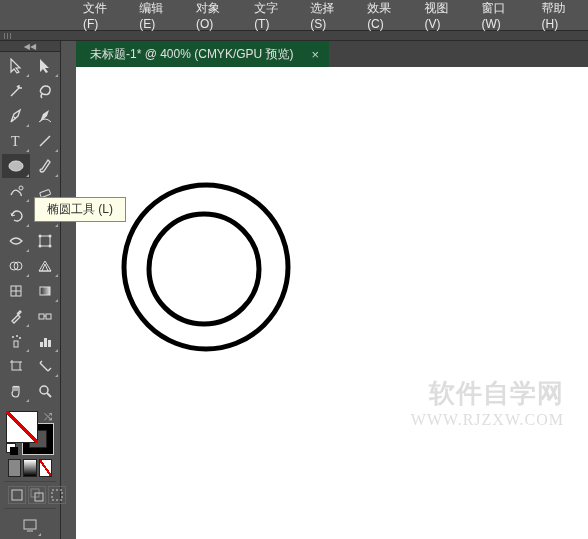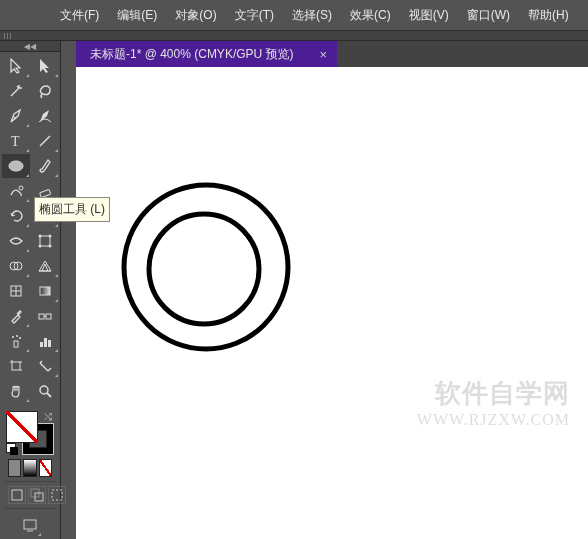--- a/index.html
+++ b/index.html
@@ -37,21 +37,21 @@
     display: flex;
     align-items: center;
     justify-content: center;
     margin-left: 4px;
   }
   .menu-bar {
     height: 25px;
     background: #535353;
     display: flex;
     align-items: center;
-    padding-left: 53px;
+    padding-left: 76px;
     gap: 4px;
     position: absolute;
     top: 3px;
     left: 0;
     right: 0;
   }
   .menu-item {
     padding: 3px 7px;
     color: #e8e8e8;
     font-size: 12px;
@@ -84,27 +84,27 @@
     top: 41px;
     left: 76px;
     right: 0;
     height: 26px;
     background: #434343;
     display: flex;
     align-items: center;
     border-bottom: 1px solid #2a2a2a;
   }
   .tab {
-    background: #4c1d95;
+    background: #14532d;
     padding: 5px 10px 5px 14px;
     font-size: 12px;
     color: #e0e0e0;
     display: flex;
     align-items: center;
-    gap: 26px;
+    gap: 18px;
     height: 16px;
   }
   .tab-close {
     color: #ccc;
     font-size: 13px;
     line-height: 1;
   }
   .tool-panel {
     position: absolute;
     top: 41px;
@@ -251,21 +251,21 @@
   .canvas {
     position: absolute;
     top: 67px;
     left: 76px;
     right: 0;
     bottom: 0;
     background: #fff;
   }
   .watermark {
     position: absolute;
-    right: 18px;
+    right: 24px;
     bottom: 110px;
     text-align: right;
     color: #ccc;
     opacity: 0.65;
     font-family: "SimSun", serif;
   }
   .watermark .line1 {
     font-size: 26px;
     font-weight: bold;
     letter-spacing: 1px;
@@ -273,21 +273,21 @@
   .watermark .line2 {
     font-size: 16px;
     letter-spacing: 1px;
   }
   .tooltip {
     position: absolute;
     top: 197px;
     left: 34px;
     background: #fdfde8;
     border: 1px solid #8a8a7a;
-    padding: 3px 4px;
+    padding: 3px 12px;
     color: #333;
     font-size: 12px;
     z-index: 10;
   }
   svg { display:block; }
 </style>
 </head>
 <body>
 
 <div class="app-bar">

